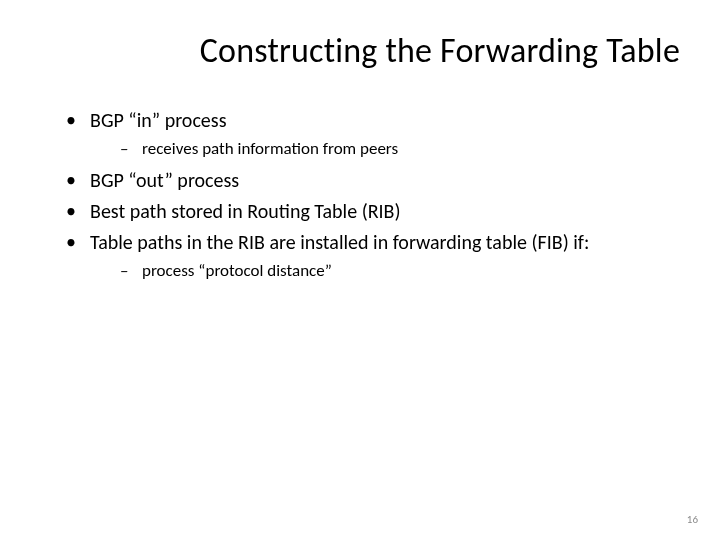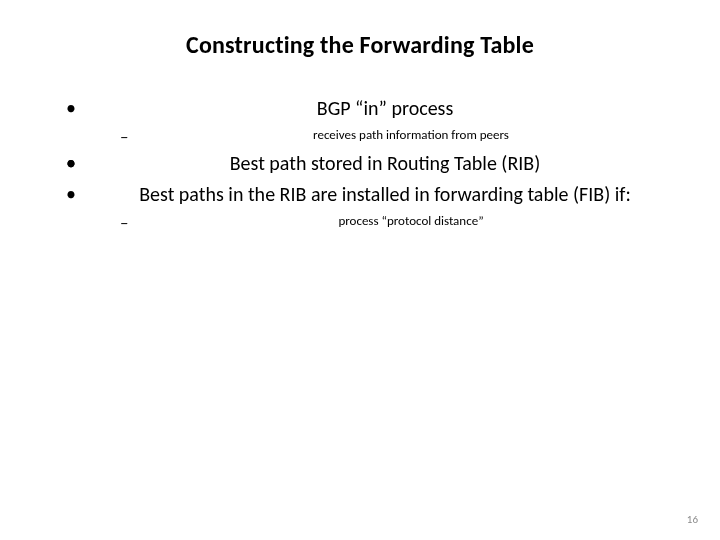--- a/index.html
+++ b/index.html
@@ -1,33 +1,32 @@
 <!DOCTYPE html>
 <html><head>
   <meta charset="utf-8">
   <style>
     * {
       margin: 0;
       padding: 0;
       box-sizing: border-box;
-      text-align: center;
     }
     body {
       width: 720px;
       height: 540px;
       background: #ffffff;
       font-family: Calibri, "Segoe UI", Arial, sans-serif;
       color: #000000;
       position: relative;
       padding: 30px 40px 20px 40px;
     }
     .title {
-      font-size: 24px;
-      font-weight: 700;
-      text-align: center;
+      font-size: 34px;
+      font-weight: 400;
+      text-align: right;
       margin-bottom: 36px;
       letter-spacing: 0.2px;
     }
     ul.level1 {
       list-style: none;
       padding-left: 26px;
     }
     ul.level1 > li {
       font-size: 20px;
       margin-bottom: 4px;
@@ -42,21 +41,21 @@
       top: 0;
       font-size: 20px;
     }
     ul.level2 {
       list-style: none;
       padding-left: 30px;
       margin-top: 4px;
       margin-bottom: 6px;
     }
     ul.level2 > li {
-      font-size: 13px;
+      font-size: 17px;
       line-height: 1.35;
       position: relative;
       padding-left: 22px;
       margin-bottom: 1px;
     }
     ul.level2 > li::before {
       content: "–";
       position: absolute;
       left: 0;
       top: 0;
@@ -76,25 +75,26 @@
 <h1 class="title">Constructing the Forwarding Table</h1>
 
 <ul class="level1">
   <li>
     <span>BGP “in” process</span>
     <ul class="level2">
       <li>receives path information from peers</li>
     </ul>
   </li>
   <li>
+    <span>BGP “out” process</span>
   </li>
   <li>
     <span>Best path stored in Routing Table (RIB)</span>
   </li>
   <li>
-    <span>Best paths in the RIB are installed in forwarding table (FIB) if:</span>
+    <span>Table paths in the RIB are installed in forwarding table (FIB) if:</span>
     <ul class="level2">
       <li>process “protocol distance”</li>
     </ul>
   </li>
 </ul>
 
 <div class="page-number">16</div>
 
 </body></html>

